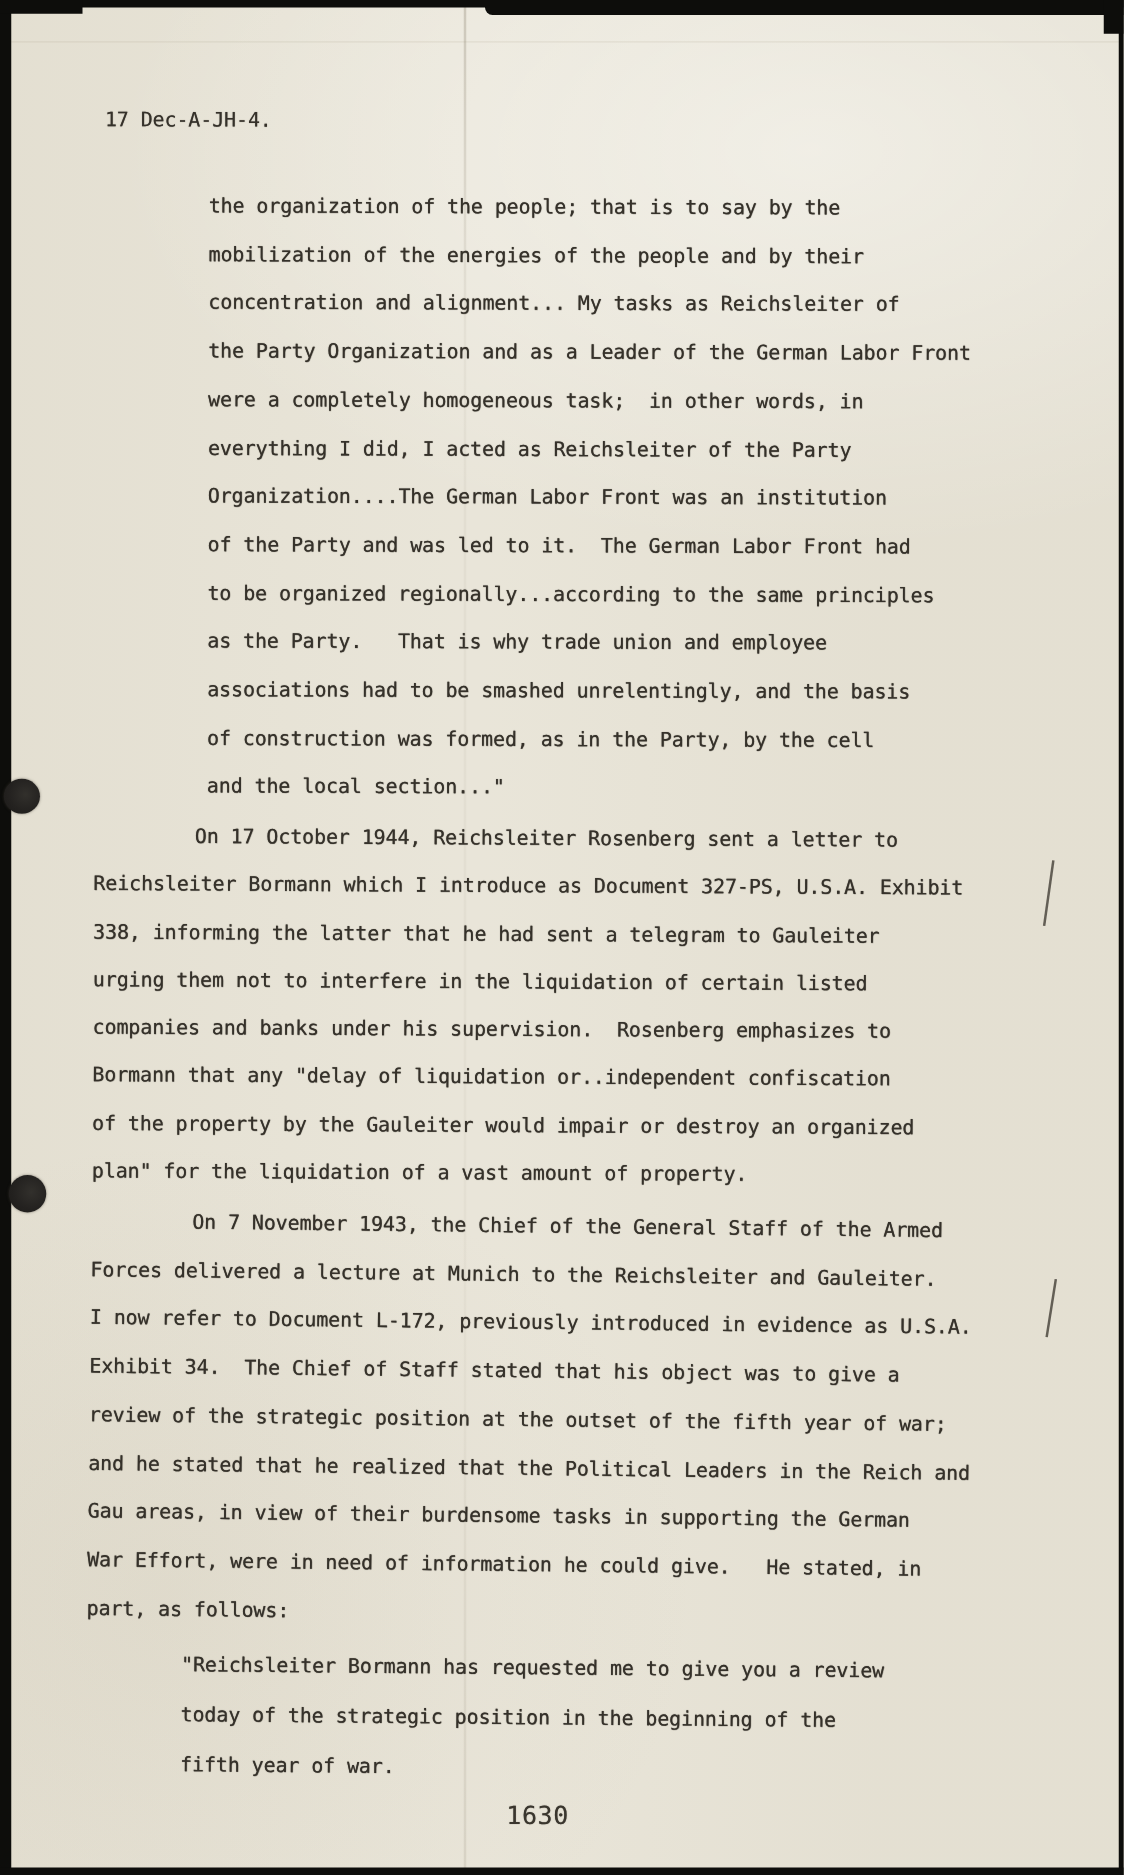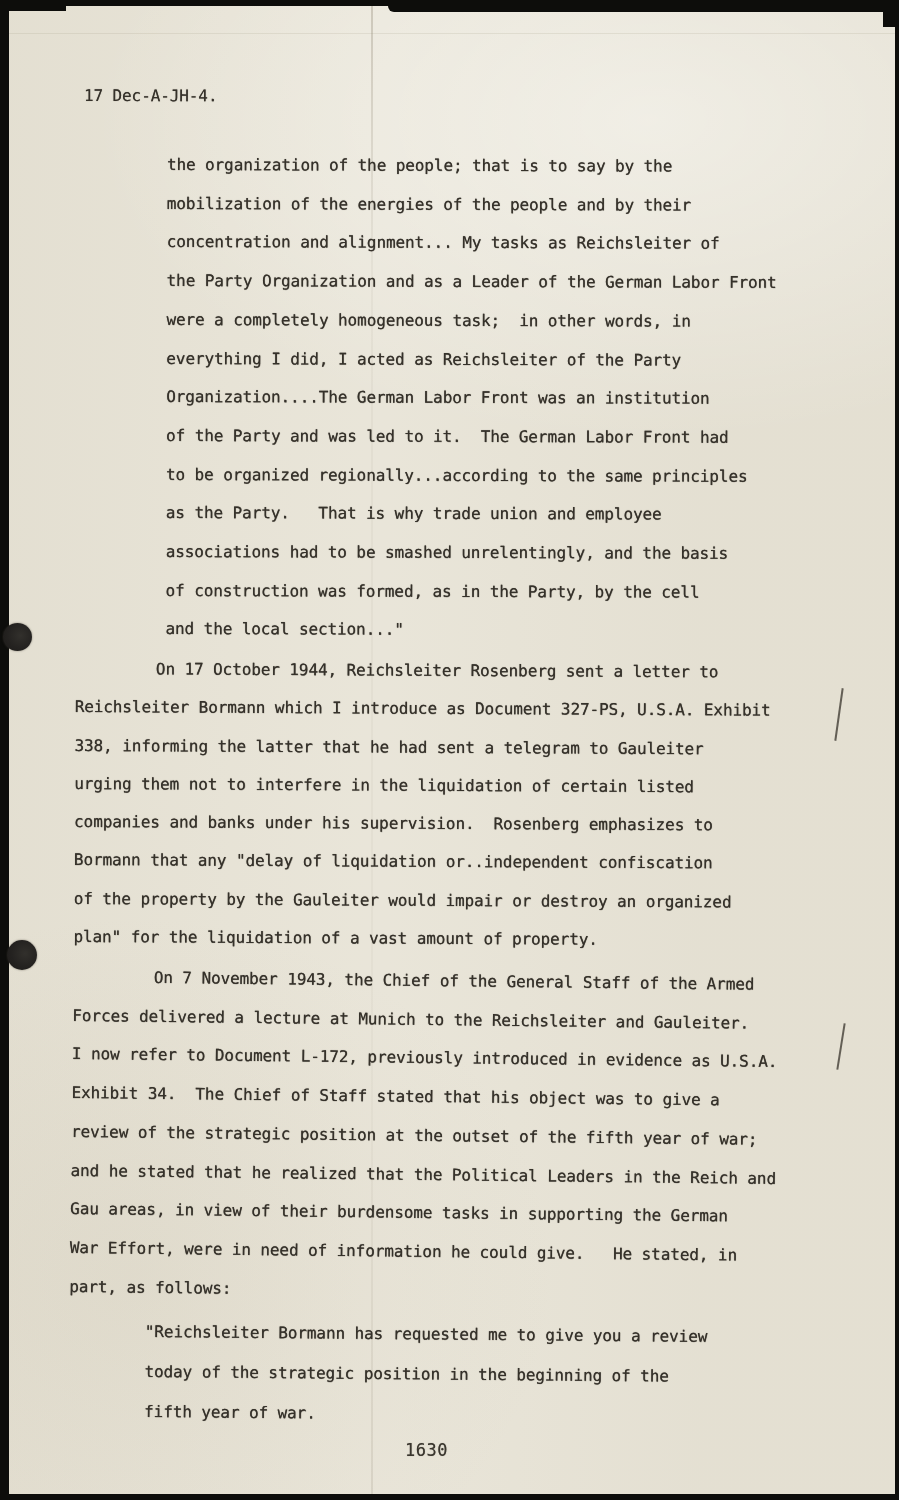--- a/index.html
+++ b/index.html
@@ -28,21 +28,21 @@
     text-shadow:0 0 0.7px rgba(53,49,42,0.75);
     transform:rotate(0.15deg);transform-origin:left top;
   }
   .bq1{left:167px;top:146px;line-height:38.7px;transform:rotate(0.18deg);transform-origin:left top;}
   .p2 {left:75px;top:650px;line-height:38.3px;transform:rotate(0.3deg);transform-origin:left top;}
   .p3 {left:73px;top:958px;line-height:38.7px;transform:rotate(0.65deg);transform-origin:left top;}
   .bq2{left:145px;top:1312px;line-height:40px;transform:rotate(0.5deg);transform-origin:left top;}
   .p2 .tline:first-child,.p3 .tline:first-child{padding-left:81px;}
   .pagenum{
     position:absolute;left:405px;top:1440px;
-    font-size:17px;color:#3a362e;letter-spacing:0.5px;
+    font-size:20px;color:#3a362e;letter-spacing:0.5px;
     text-shadow:0 0 0.7px rgba(58,54,46,0.7);
   }
   
   .edge{position:absolute;background:#0d0d0b;}
   .edge-left{left:0;top:0;width:9px;height:1500px;}
   .edge-right{right:0;top:0;width:4px;height:1500px;}
   .edge-top{left:0;top:0;width:899px;height:6px;}
   .edge-top-left{left:0;top:0;width:66px;height:11px;}
   .edge-top-right{left:388px;top:0;width:511px;height:12px;border-bottom-left-radius:6px;}
   .edge-corner-tr{right:0;top:0;width:16px;height:27px;}

